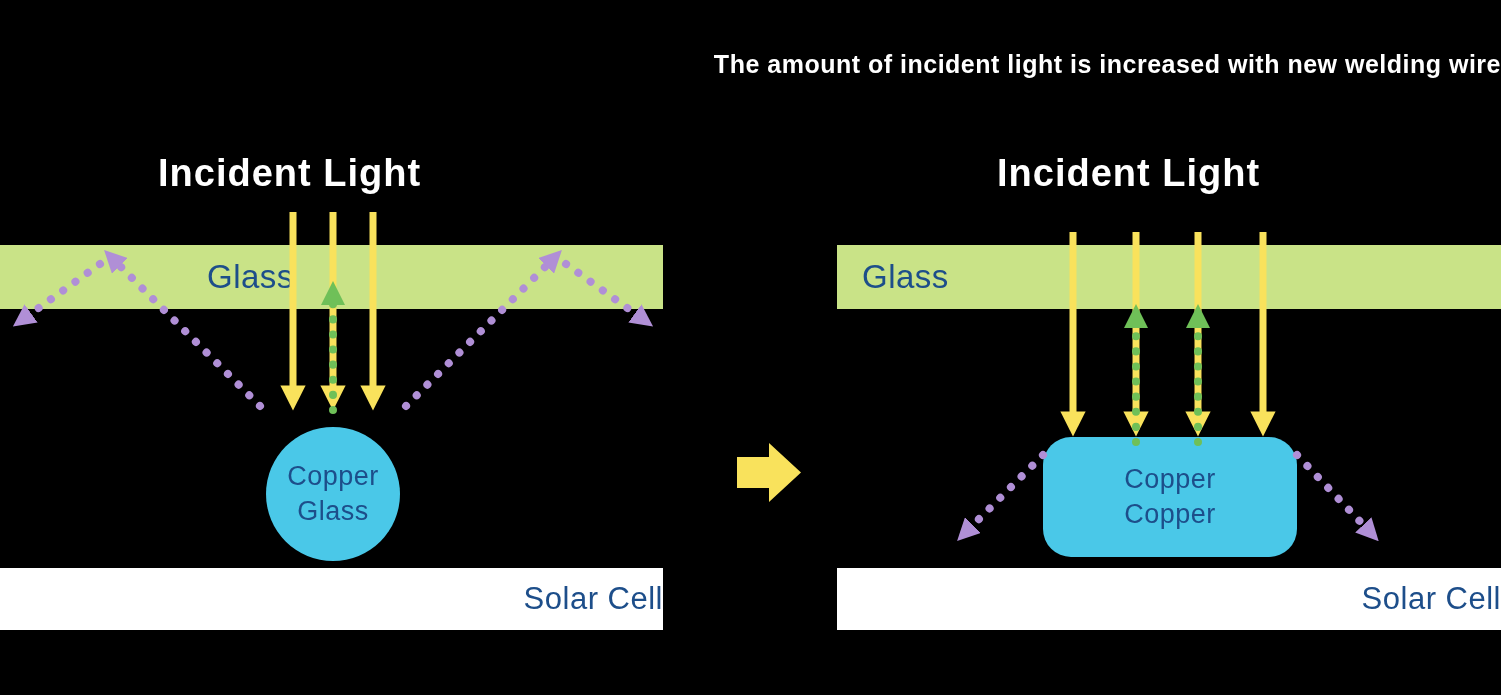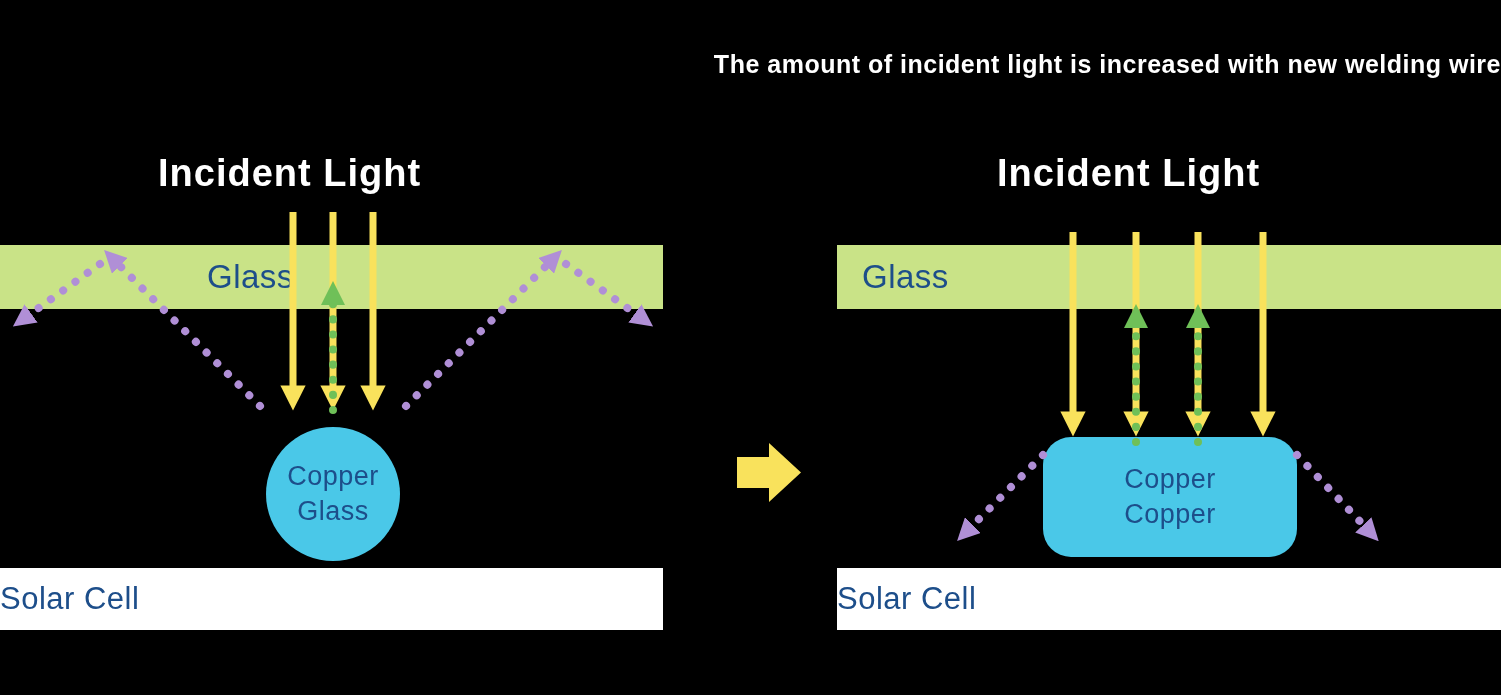--- a/index.html
+++ b/index.html
@@ -35,21 +35,21 @@
   .glass-bar.left{left:0;width:663px;}
   .glass-bar.right{left:837px;width:664px;}
   .glass-label{
     position:absolute;top:245px;height:64px;line-height:64px;
     color:var(--label-text);font-size:33px;font-weight:500;letter-spacing:.5px;margin-left:11px;
   }
   .glass-label.left{left:196px;}
   .glass-label.right{left:851px;}
   .solar-bar{
     position:absolute;top:568px;height:62px;background:var(--solar-cell-fill);
-    display:flex;align-items:center;justify-content:flex-start;
+    display:flex;align-items:center;justify-content:flex-end;
     color:var(--label-text);font-size:31px;font-weight:500;letter-spacing:.5px;
   }
   .solar-bar.left{left:0;width:663px;}
   .solar-bar.right{left:837px;width:664px;}
   .connector{
     position:absolute;background:var(--copper-fill);
     display:flex;flex-direction:column;align-items:center;justify-content:center;
     color:var(--label-text);font-size:27px;font-weight:400;line-height:1.3;letter-spacing:.5px;
   }
   .copper-wire{left:266px;top:427px;width:134px;height:134px;border-radius:50%;}

